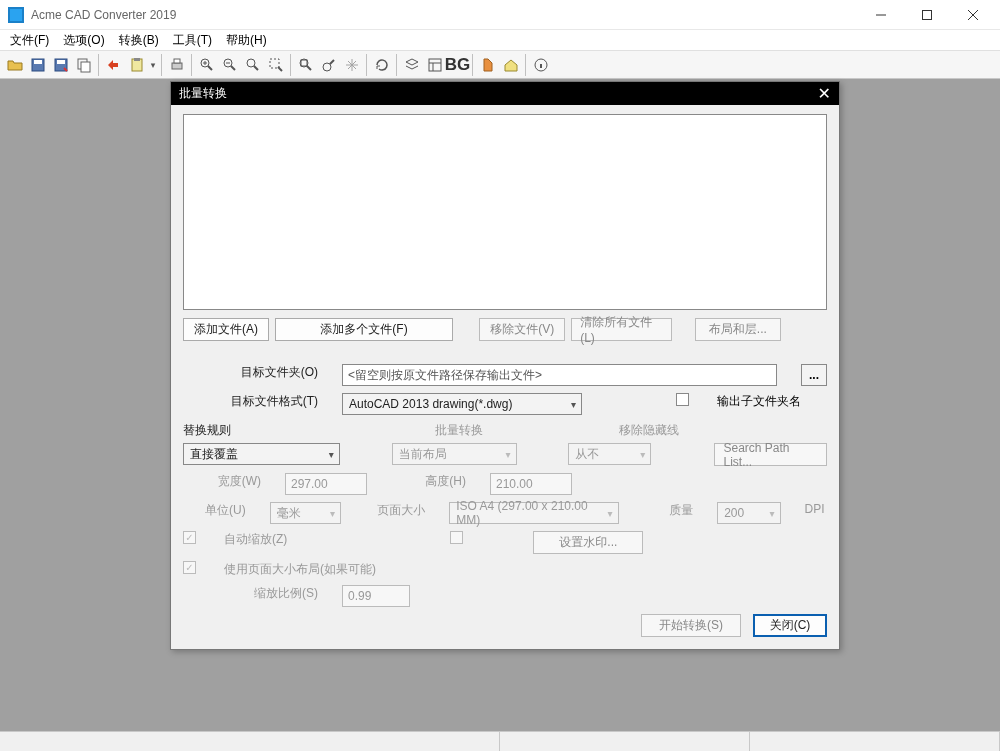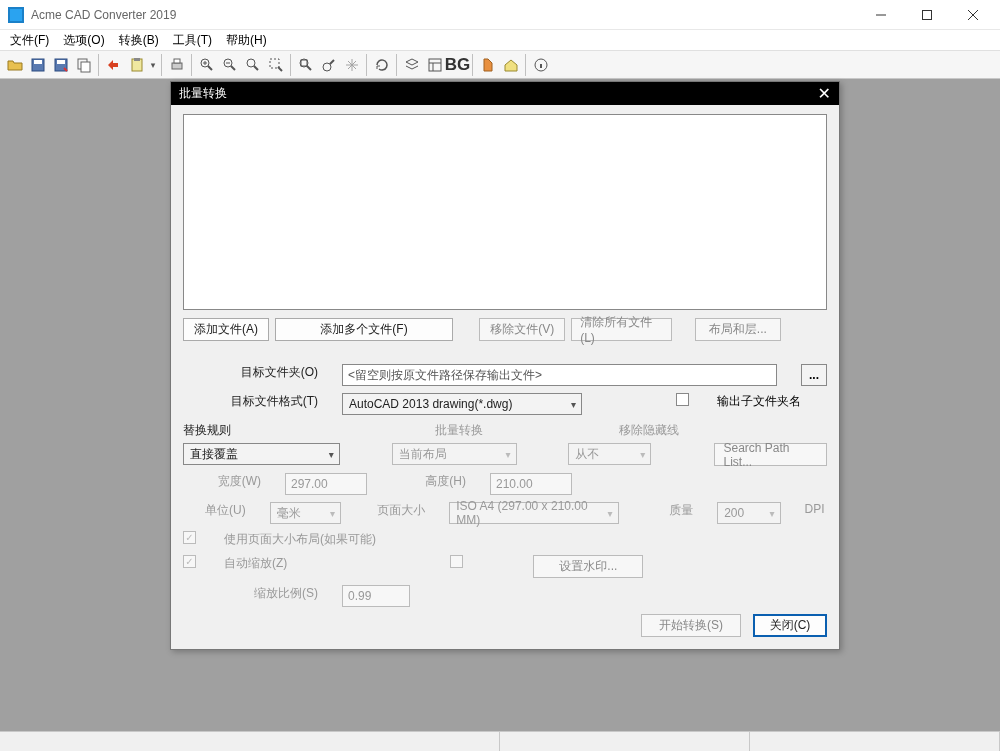--- a/index.html
+++ b/index.html
@@ -291,34 +291,34 @@
       <div class="row">
         <div class="lbl disabled" style="width:78px">单位(U)</div>
         <div class="sel disabled" style="width:82px">毫米</div>
         <div class="lbl disabled" style="width:75px">页面大小</div>
         <div class="sel disabled" style="width:204px">ISO A4 (297.00 x 210.00 MM)</div>
         <div class="lbl disabled" style="width:63px">质量</div>
         <div class="sel disabled" style="width:72px">200</div>
         <div class="lbl disabled" style="width:28px;text-align:left">DPI</div>
       </div>
 
-      <div class="row" style="margin-top:0;">
-        <span class="chk disabled checked"></span>
-        <span class="lbl disabled" style="text-align:left">使用页面大小布局(如果可能)</span>
-      </div>
-
       <div class="row" style="margin-top:6px;">
         <span class="chk disabled checked"></span>
         <span class="lbl disabled" style="text-align:left">自动缩放(Z)</span>
         <div style="width:115px"></div>
         <span class="chk disabled"></span>
         <div style="width:18px"></div>
         <div class="btn disabled" style="width:110px">设置水印...</div>
       </div>
 
+      <div class="row" style="margin-top:0;">
+        <span class="chk disabled checked"></span>
+        <span class="lbl disabled" style="text-align:left">使用页面大小布局(如果可能)</span>
+      </div>
+
       <div class="row">
         <div class="lbl disabled" style="width:135px">缩放比例(S)</div>
         <div class="input disabled" style="width:68px">0.99</div>
       </div>
 
       <div class="footer">
         <div class="btn disabled">开始转换(S)</div>
         <div class="btn primary" style="width:74px">关闭(C)</div>
       </div>
 

